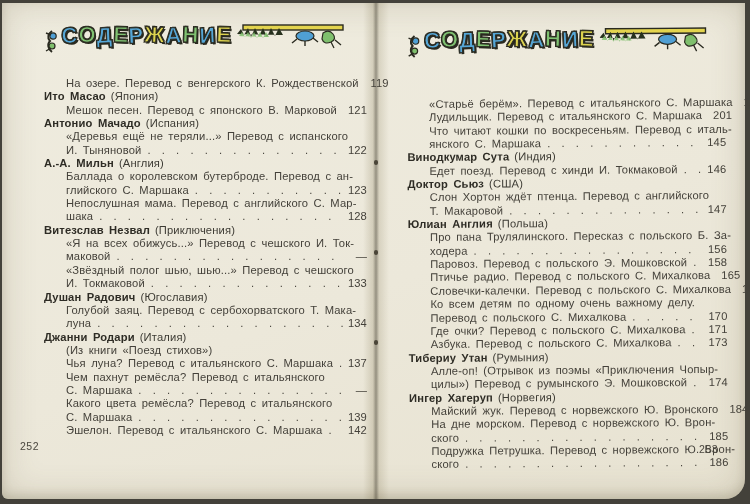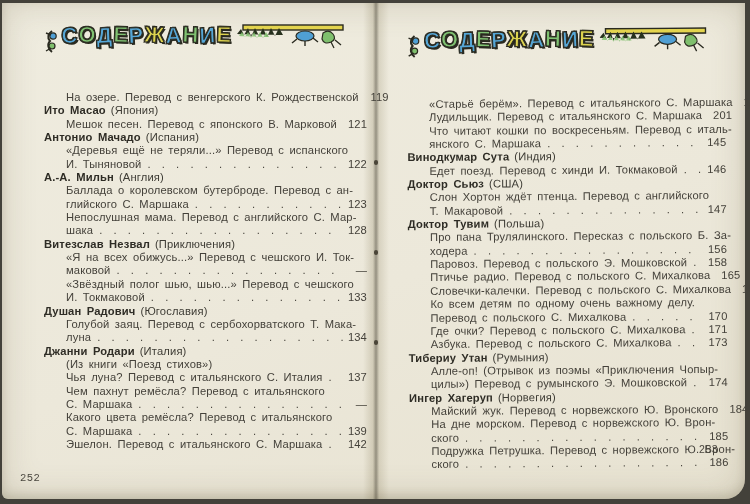--- a/index.html
+++ b/index.html
@@ -29,37 +29,37 @@
   .header-word span{
     display:inline-block;font-weight:bold;font-size:22px;line-height:26px;
     letter-spacing:0;padding:0 0.5px;
     -webkit-text-stroke:0.9px #2a2a20;
     text-shadow:-1px -1px 0 #2a2a20,1px -1px 0 #2a2a20,-1px 1px 0 #2a2a20,1.6px 1.8px 0 #2a2a20;
   }
   .header-word span:nth-child(odd){transform:rotate(-2.5deg) translateY(1px);}
   .header-word span:nth-child(even){transform:rotate(2deg);}
   .grass{flex:0 0 auto;margin-top:4px;margin-left:4px;}
   
-  .toc{margin-top:29px;}
+  .toc{margin-top:15px;}
   .page-right .toc{margin-top:31px;}
   .line{
     display:flex;align-items:baseline;height:13.35px;font-size:11.2px;line-height:13.3px;
     white-space:nowrap;color:#44413a;word-spacing:2.1px;letter-spacing:0.15px;
   }
   .line.author{font-weight:bold;color:#2e2c25;}
   .line.entry{padding-left:22px;}
   .author-country{font-weight:normal;color:#3d3b34;margin-left:5px;}
   .entry-text{flex:0 0 auto;}
   .leader{
     flex:1 1 auto;min-width:0;overflow:hidden;white-space:nowrap;
     letter-spacing:3px;margin:0 4px 0 6px;color:#4a473f;
   }
   .entry-page{flex:0 0 auto;min-width:20px;text-align:right;}
   .folio{position:absolute;font-size:10.5px;color:#4a473f;letter-spacing:0.5px;}
-  .folio-left{left:20px;top:472px;font-family:Liberation Mono, monospace;}
+  .folio-left{left:20px;top:440px;}
   .folio-right{right:32px;top:443px;}
 </style>
 </head>
 <body>
 
 <div class="scan">
   <div class="paper"></div>
   <div class="gutter"></div>
   <div class="staple" style="top:160px;"></div>
   <div class="staple" style="top:250px;"></div>
@@ -175,21 +175,21 @@
           <span class="entry-page">134</span>
         </div>
         <div class="line author">
           <span class="author-name">Джанни Родари</span>
           <span class="author-country">(Италия)</span>
         </div>
         <div class="line entry">
           <span class="entry-text">(Из книги «Поезд стихов»)</span>
         </div>
         <div class="line entry">
-          <span class="entry-text">Чья луна? Перевод с итальянского С. Италия</span>
+          <span class="entry-text">Чья луна? Перевод с итальянского С. Маршака</span>
           <span class="leader">. . . . . . . . . . . . . . . . . . . . . . . . . . . . . . . . . . . . . . . . . . . . . . . . . . . . . . . . . . . . . . . . . . . . . .</span>
           <span class="entry-page">137</span>
         </div>
         <div class="line entry">
           <span class="entry-text">Чем пахнут ремёсла? Перевод с итальянского</span>
         </div>
         <div class="line entry">
           <span class="entry-text">С. Маршака</span>
           <span class="leader">. . . . . . . . . . . . . . . . . . . . . . . . . . . . . . . . . . . . . . . . . . . . . . . . . . . . . . . . . . . . . . . . . . . . . .</span>
           <span class="entry-page">—</span>
@@ -274,21 +274,21 @@
         </div>
         <div class="line entry">
           <span class="entry-text">Слон Хортон ждёт птенца. Перевод с английского</span>
         </div>
         <div class="line entry">
           <span class="entry-text">Т. Макаровой</span>
           <span class="leader">. . . . . . . . . . . . . . . . . . . . . . . . . . . . . . . . . . . . . . . . . . . . . . . . . . . . . . . . . . . . . . . . . . . . . .</span>
           <span class="entry-page">147</span>
         </div>
         <div class="line author">
-          <span class="author-name">Доктор Тувим</span>
+          <span class="author-name">Юлиан Англия</span>
           <span class="author-country">(Польша)</span>
         </div>
         <div class="line entry">
           <span class="entry-text">Про пана Трулялинского. Пересказ с польского Б. За-</span>
         </div>
         <div class="line entry">
           <span class="entry-text">ходера</span>
           <span class="leader">. . . . . . . . . . . . . . . . . . . . . . . . . . . . . . . . . . . . . . . . . . . . . . . . . . . . . . . . . . . . . . . . . . . . . .</span>
           <span class="entry-page">156</span>
         </div>

